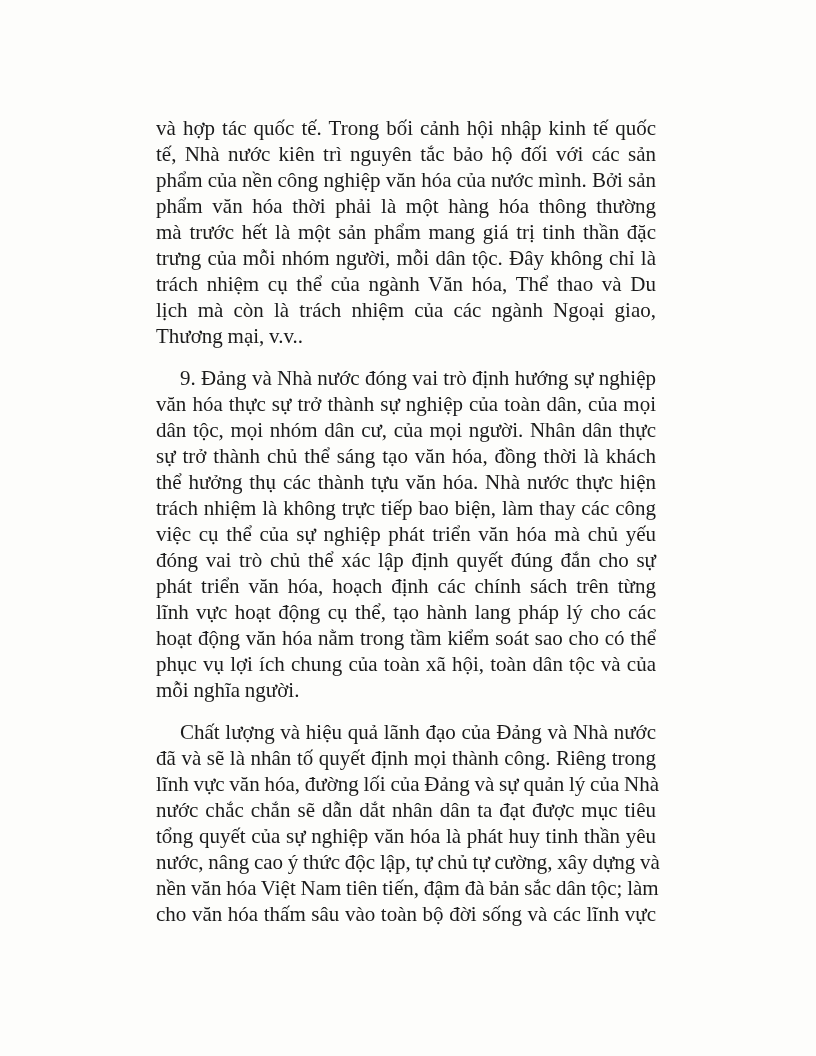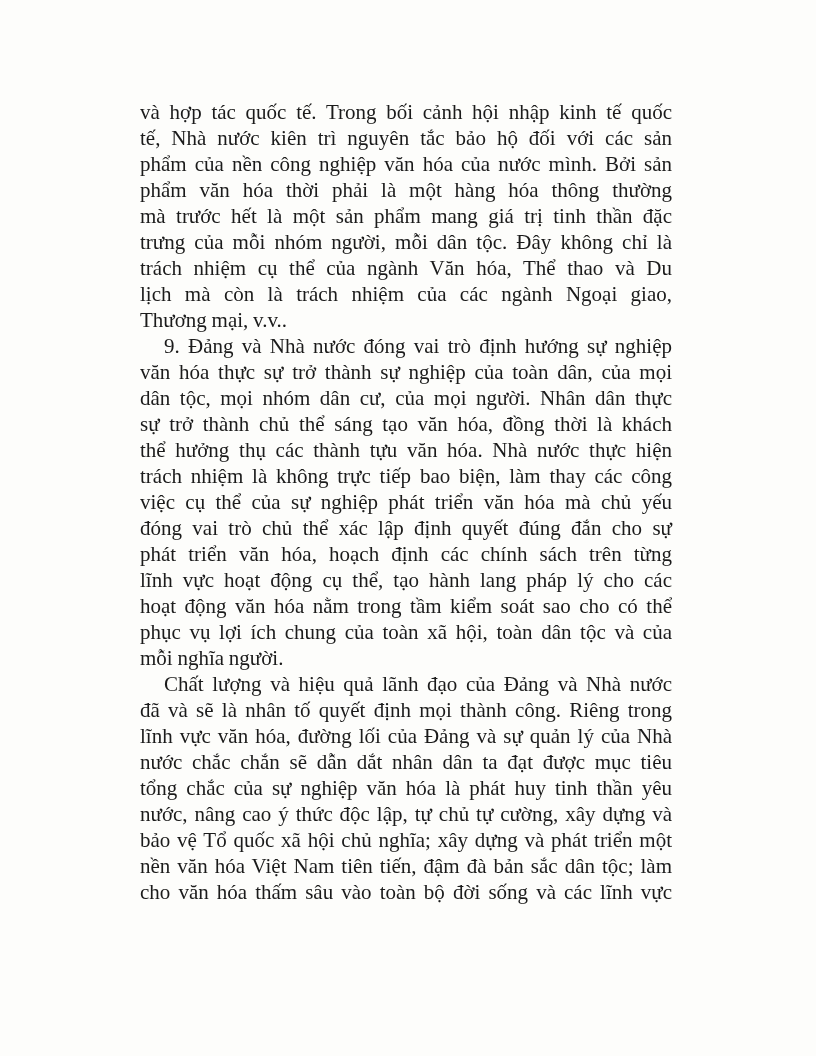--- a/index.html
+++ b/index.html
@@ -19,21 +19,21 @@
     position: absolute;
     inset: 0;
   }
   .text-block {
     position: absolute;
     left: 140px;
     top: 99px;
     width: 532px;
   }
   .paragraph {
-    margin: 0;
+    margin: 16px;
   }
   .line {
     font-size: 21px;
     line-height: 26px;
     height: 26px;
     text-align: justify;
     text-align-last: justify;
     word-spacing: -0.5px;
     white-space: nowrap;
   }
@@ -83,20 +83,19 @@
         <div class="line">lĩnh vực hoạt động cụ thể, tạo hành lang pháp lý cho các</div>
         <div class="line">hoạt động văn hóa nằm trong tầm kiểm soát sao cho có thể</div>
         <div class="line">phục vụ lợi ích chung của toàn xã hội, toàn dân tộc và của</div>
         <div class="line no-justify">mỗi nghĩa người.</div>
       </div>
       <div class="paragraph">
         <div class="line indent">Chất lượng và hiệu quả lãnh đạo của Đảng và Nhà nước</div>
         <div class="line">đã và sẽ là nhân tố quyết định mọi thành công. Riêng trong</div>
         <div class="line">lĩnh vực văn hóa, đường lối của Đảng và sự quản lý của Nhà</div>
         <div class="line">nước chắc chắn sẽ dẫn dắt nhân dân ta đạt được mục tiêu</div>
-        <div class="line">tổng chắc của sự nghiệp văn hóa là phát huy tinh thần yêu</div>
+        <div class="line">tổng quyết của sự nghiệp văn hóa là phát huy tinh thần yêu</div>
         <div class="line">nước, nâng cao ý thức độc lập, tự chủ tự cường, xây dựng và</div>
-        <div class="line">bảo vệ Tổ quốc xã hội chủ nghĩa; xây dựng và phát triển một</div>
         <div class="line">nền văn hóa Việt Nam tiên tiến, đậm đà bản sắc dân tộc; làm</div>
         <div class="line">cho văn hóa thấm sâu vào toàn bộ đời sống và các lĩnh vực</div>
       </div>
     </div>
 </div>
 
 </body></html>

